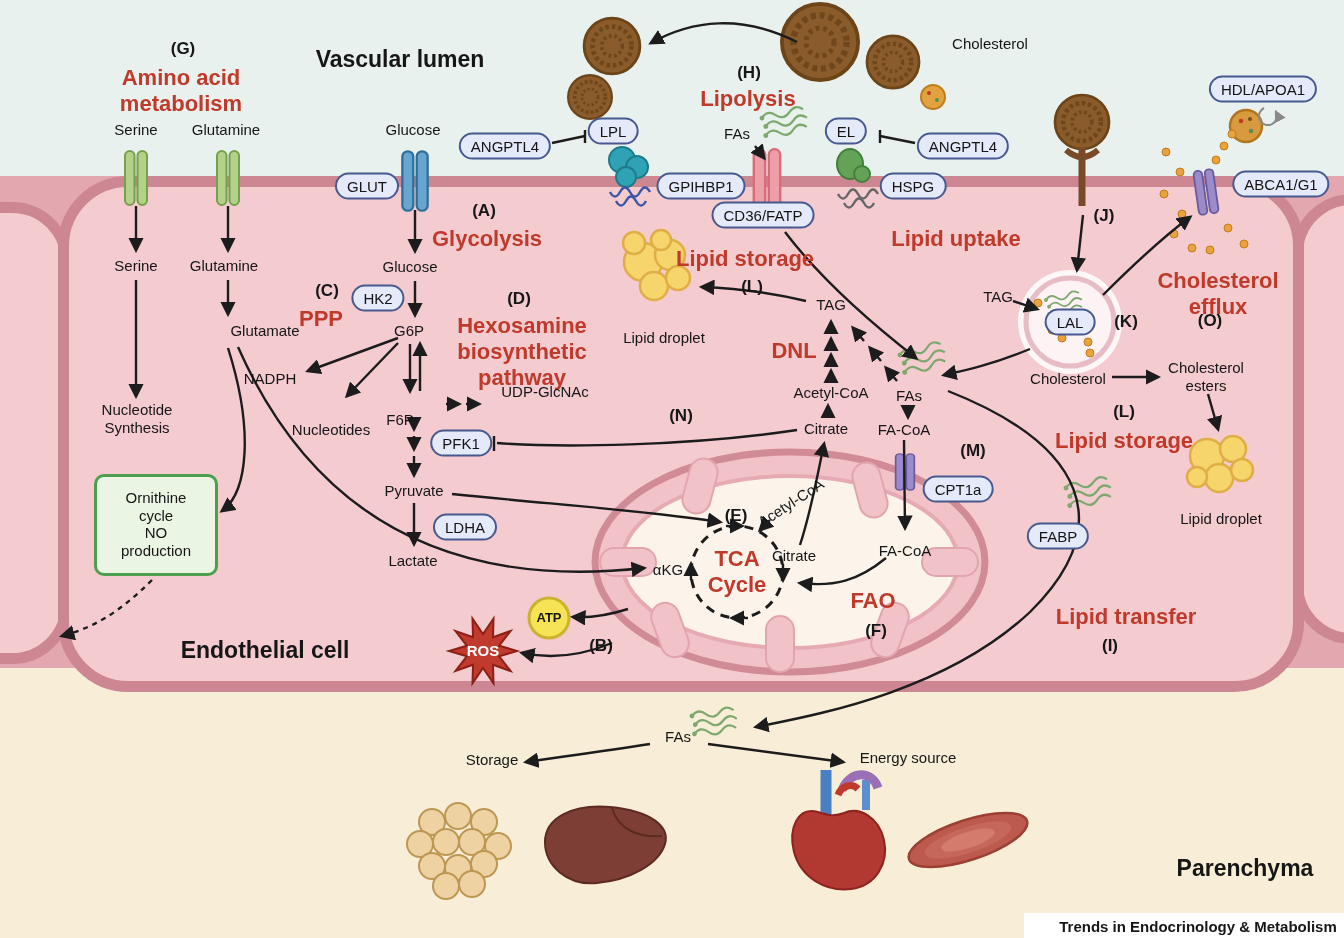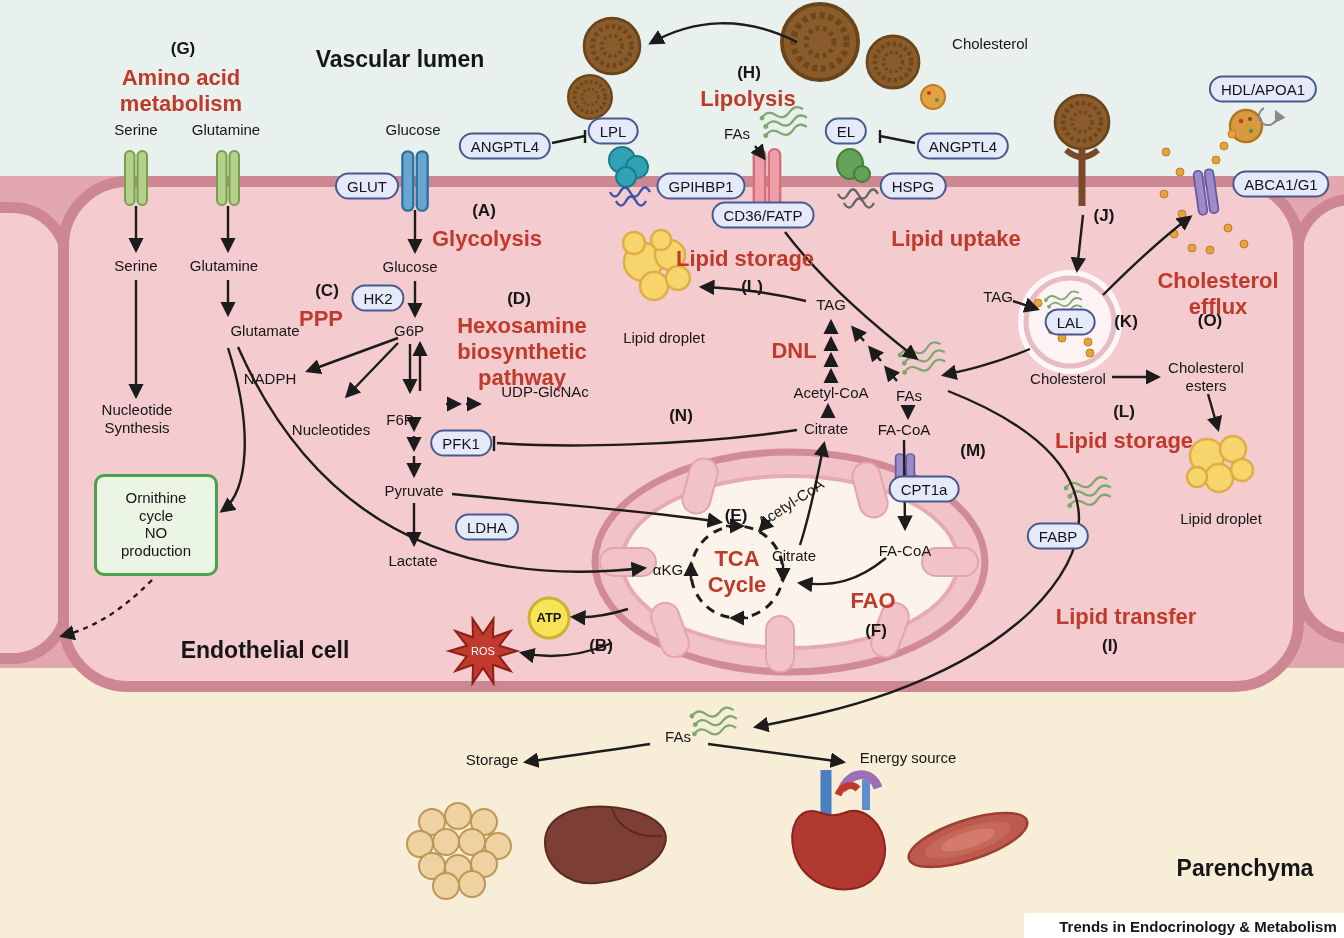--- a/index.html
+++ b/index.html
@@ -15,21 +15,21 @@
                  border:3px solid #4e9e50;border-radius:10px;box-sizing:border-box}
   .credit-bg{position:absolute;right:0;bottom:0;width:320px;height:25px;background:#ffffff}
   svg#art{position:absolute;left:0;top:0}
   .lbl{position:absolute;transform:translate(-50%,-50%);text-align:center;white-space:pre-line;
        color:#161616;line-height:1.18;pointer-events:none}
   .t{font-size:15px}
   .t-bold{font-size:13px;font-weight:bold}
   .h1{font-size:23px;font-weight:bold}
   .red{font-size:22px;font-weight:bold;color:#bf3a2b}
   .letter{font-size:17px;font-weight:bold}
-  .white-bold{font-size:11px;font-weight:normal;color:#ffffff}
+  .white-bold{font-size:15px;font-weight:bold;color:#ffffff}
   .credit{font-size:15px;font-weight:bold;white-space:nowrap}
   .pill{position:absolute;transform:translate(-50%,-50%);background:#e4eaf9;border:2px solid #47598f;
         border-radius:15px;padding:3px 10px;font-size:15px;color:#141414;white-space:nowrap}
 </style>
 </head>
 <body>
 
 <div id="stage">
 
   <div class="bg-mid"></div>
@@ -370,18 +370,18 @@
       <div class="pill" style="left: 613px; top: 131px;">LPL</div>
       <div class="pill" style="left: 701px; top: 186px;">GPIHBP1</div>
       <div class="pill" style="left: 763px; top: 215px;">CD36/FATP</div>
       <div class="pill" style="left: 846px; top: 131px;">EL</div>
       <div class="pill" style="left: 913px; top: 186px;">HSPG</div>
       <div class="pill" style="left: 963px; top: 146px;">ANGPTL4</div>
       <div class="pill" style="left: 1263px; top: 89px;">HDL/APOA1</div>
       <div class="pill" style="left: 1281px; top: 184px;">ABCA1/G1</div>
       <div class="pill" style="left: 378px; top: 298px;">HK2</div>
       <div class="pill" style="left: 461px; top: 443px;">PFK1</div>
-      <div class="pill" style="left: 487px; top: 527px; text-align: right;">LDHA</div>
+      <div class="pill" style="left: 465px; top: 527px; text-align: right;">LDHA</div>
       <div class="pill" style="left: 1070px; top: 322px;">LAL</div>
-      <div class="pill" style="left: 924px; top: 489px;">CPT1a</div>
+      <div class="pill" style="left: 958px; top: 489px;">CPT1a</div>
       <div class="pill" style="left: 1058px; top: 536px;">FABP</div>
     </div>
 </div>
 
 </body></html>

